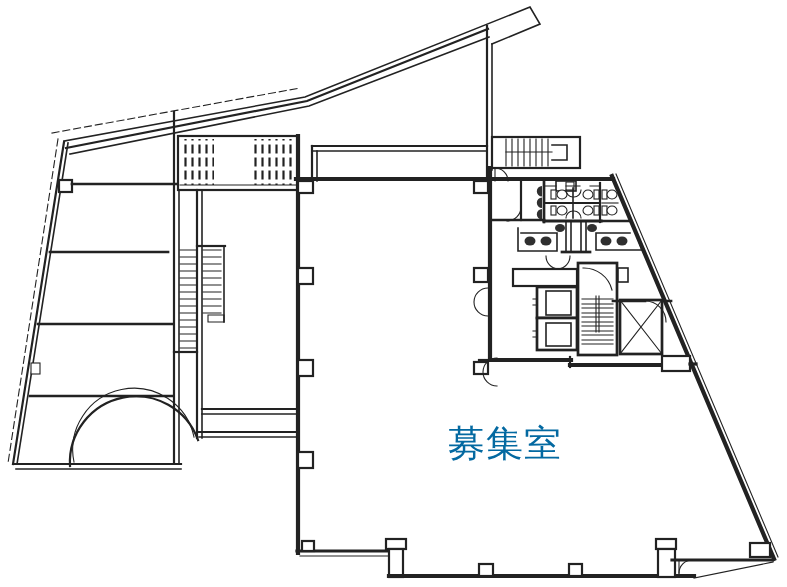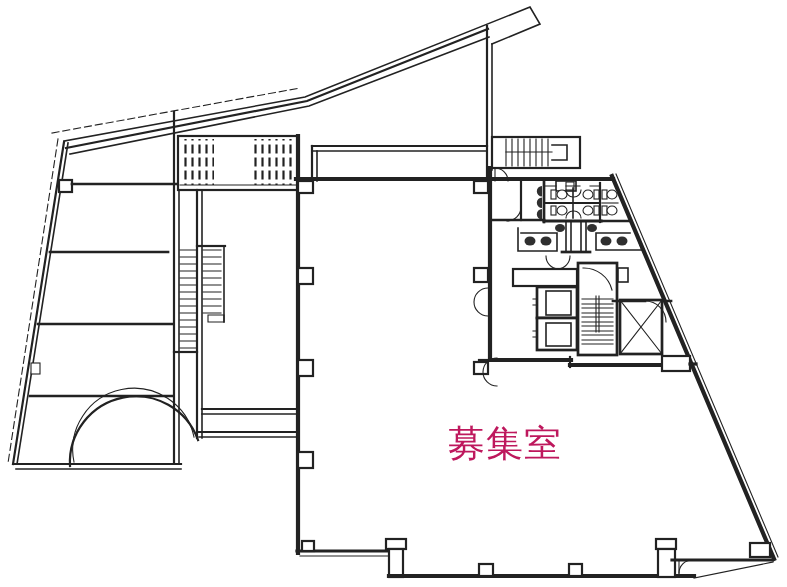--- a/index.html
+++ b/index.html
@@ -14,21 +14,21 @@
   .fx{fill:var(--fixture_fill,#2f2f2f);stroke:none;}
   .w1{stroke-width:1.1px;}
   .w15{stroke-width:1.6px;}
   .w2{stroke-width:2.2px;}
   .w25{stroke-width:2.7px;}
   .w3{stroke-width:3.2px;}
   .w4{stroke-width:4.2px;}
   .dash{stroke-dasharray:7 4;}
   .room-label{
     position:absolute;left:448px;top:419px;
-    font-size:37px;color:#be185d;letter-spacing:1px;white-space:nowrap;
+    font-size:37px;color:#0369a1;letter-spacing:1px;white-space:nowrap;
   }
 </style>
 </head>
 <body>
 
 <div class="stage">
   <svg width="787" height="587" viewBox="0 0 787 587">
     <defs>
       <pattern id="hv" width="7" height="13" patternUnits="userSpaceOnUse">
         <line x1="3.5" y1="1.5" x2="3.5" y2="10.5" stroke="#222" stroke-width="2.2"></line>

